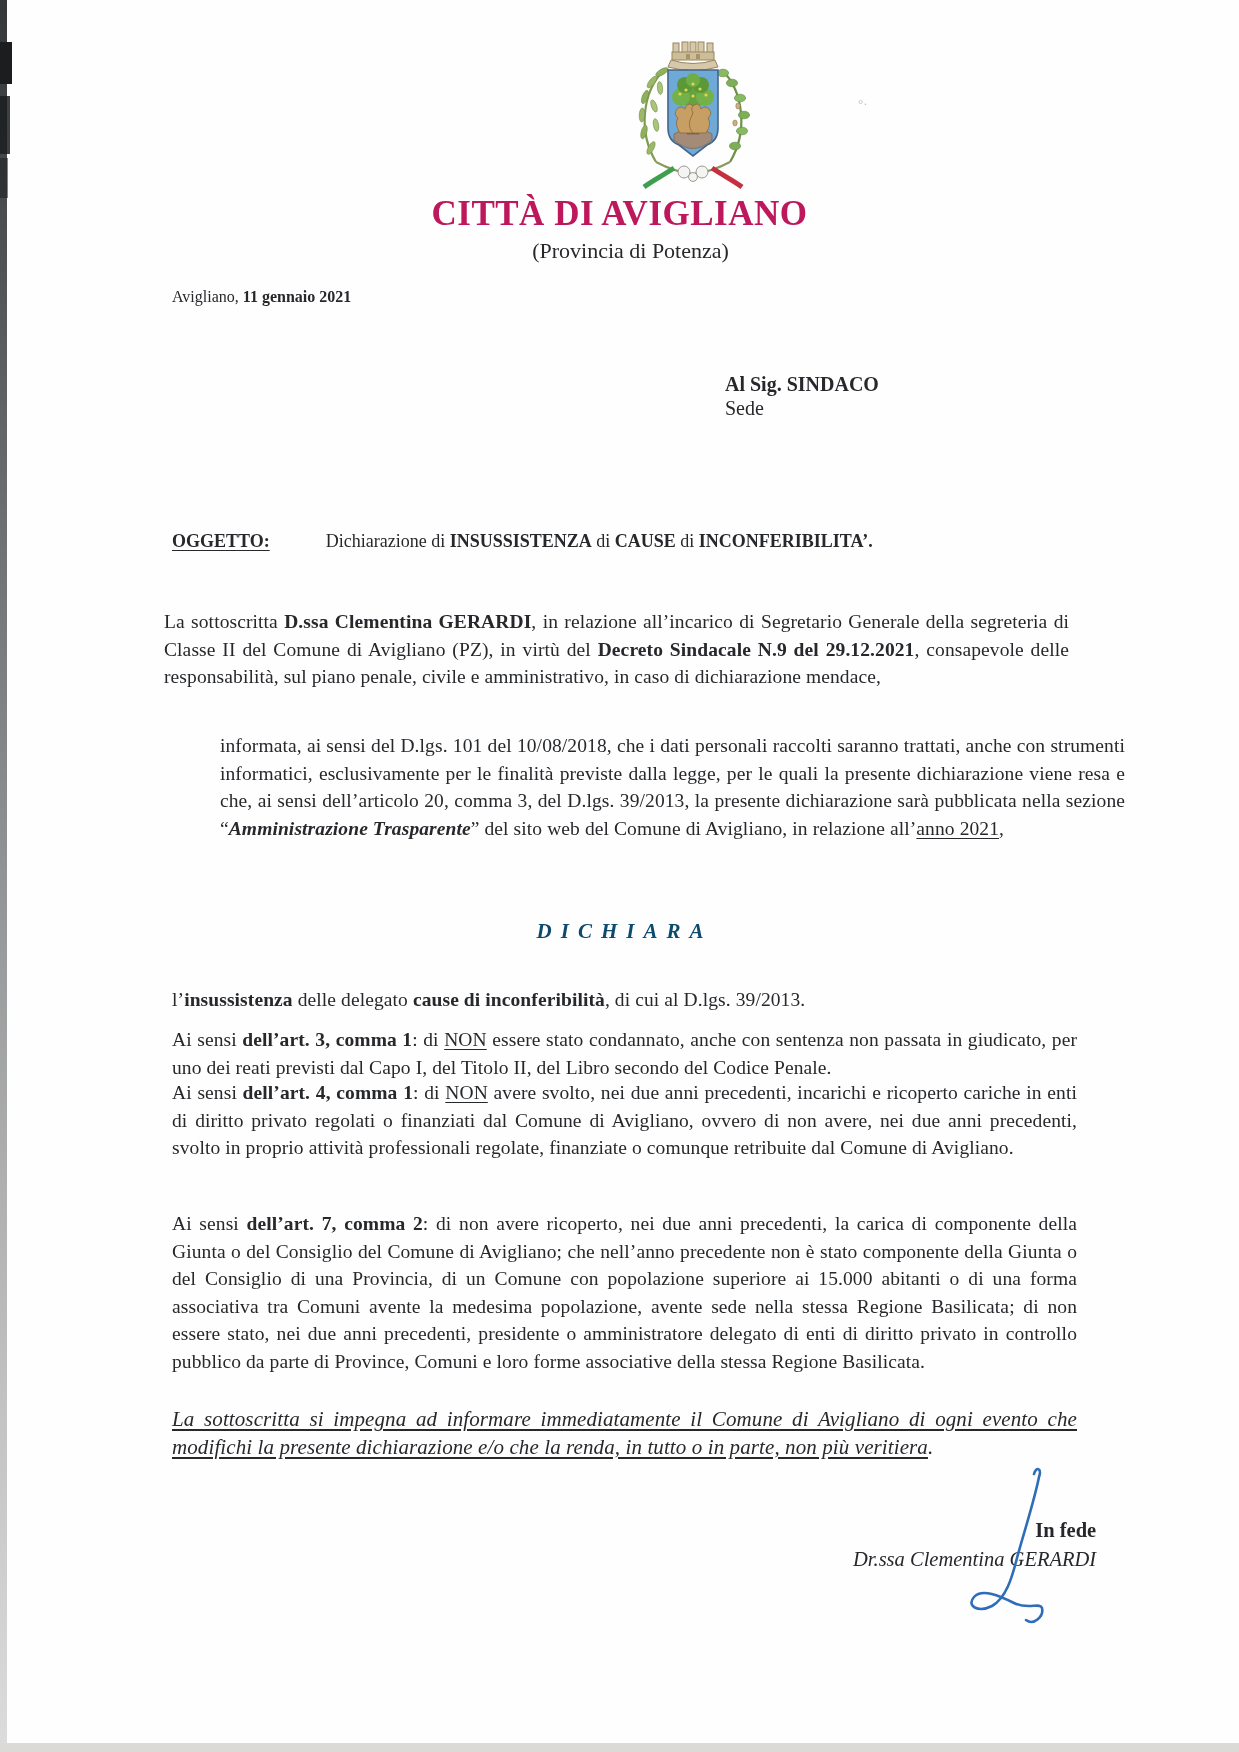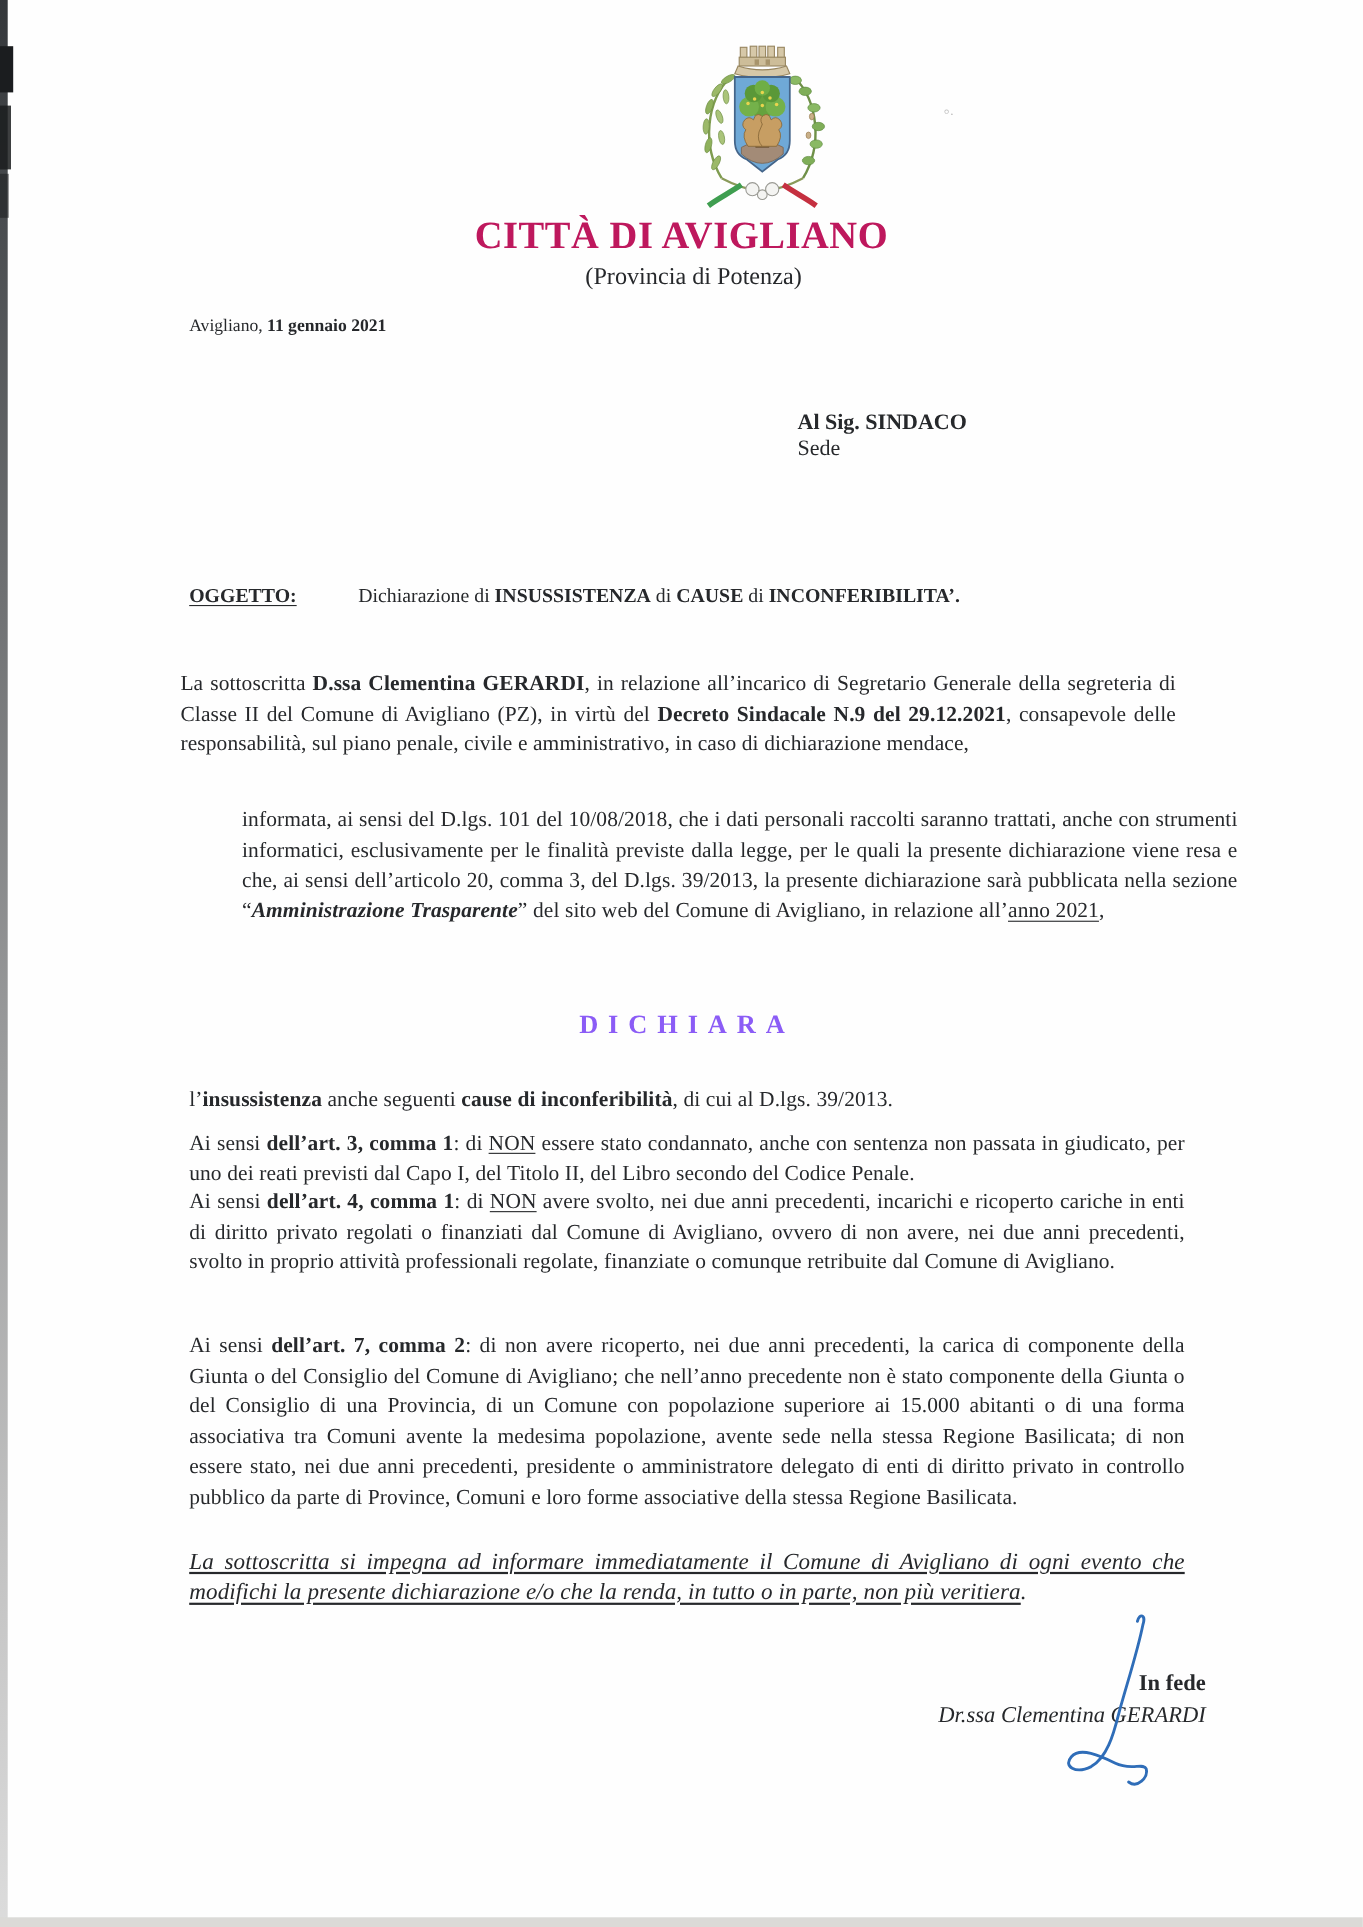--- a/index.html
+++ b/index.html
@@ -26,21 +26,21 @@
     left:0;top:238px;width:1239px;text-align:center;font-size:22px;color:#26282b;margin-left:11px;
   }
   #dateline{left:172px;top:288px;font-size:16px;}
   #recipient{left:725px;top:372px;font-size:20px;line-height:24px;}
   #subject-line{left:172px;top:531px;width:905px;font-size:18px;}
   .gap{display:inline-block;width:56px;}
   #para-intro{left:164px;top:608px;width:905px;}
   #para-privacy{left:188px;top:732px;width:905px;margin-left:32px;}
   #declare-heading{
     left:172px;top:919px;width:905px;text-align:center;
-    font-size:24px;font-weight:bold;letter-spacing:9px;color:#8b5cf6;
+    font-size:21px;font-weight:bold;letter-spacing:9px;color:#0c4a6e;font-style:italic;
   }
   #para-declare{left:172px;top:986px;width:905px;}
   #para-art3{left:172px;top:1026px;width:905px;}
   #para-art4{left:172px;top:1060px;width:905px;margin-top:19px;}
   #para-art7{left:172px;top:1210px;width:905px;}
   #para-commitment{left:172px;top:1406px;width:905px;font-size:21px;}
   #signature-block{left:853px;top:1516px;font-size:20.5px;line-height:29px;}
   #signature-closing{font-weight:bold;margin-left:22px;text-align:right;}
   #signature-name{font-style:italic;}
   
@@ -141,21 +141,21 @@
 
 <div class="abs" id="subject-line">
   <span class="b u">OGGETTO:</span><span class="gap"></span><span><span>Dichiarazione di </span><span class="b">INSUSSISTENZA</span><span> di </span><span class="b">CAUSE</span><span> di </span><span class="b">INCONFERIBILITA’.</span></span>
 </div>
 
 <div class="abs body-text" id="para-intro"><span>La sottoscritta </span><span class="b">D.ssa Clementina GERARDI</span><span>, in relazione all’incarico di Segretario Generale della segreteria di Classe II del Comune di Avigliano (PZ), in virtù del </span><span class="b">Decreto Sindacale N.9 del 29.12.2021</span><span>, consapevole delle responsabilità, sul piano penale, civile e amministrativo, in caso di dichiarazione mendace,</span></div>
 <div class="abs body-text" id="para-privacy"><span>informata, ai sensi del D.lgs. 101 del 10/08/2018, che i dati personali raccolti saranno trattati, anche con strumenti informatici, esclusivamente per le finalità previste dalla legge, per le quali la presente dichiarazione viene resa e che, ai sensi dell’articolo 20, comma 3, del D.lgs. 39/2013, la presente dichiarazione sarà pubblicata nella sezione “</span><span class="b i">Amministrazione Trasparente</span><span>” del sito web del Comune di Avigliano, in relazione all’</span><span class="u">anno 2021</span><span>,</span></div>
 
 <div class="abs" id="declare-heading">DICHIARA</div>
 
-<div class="abs body-text single" id="para-declare"><span>l’</span><span class="b">insussistenza</span><span> anche seguenti </span><span class="b">cause di inconferibilità</span><span>, di cui al D.lgs. 39/2013.</span></div>
+<div class="abs body-text single" id="para-declare"><span>l’</span><span class="b">insussistenza</span><span> delle delegato </span><span class="b">cause di inconferibilità</span><span>, di cui al D.lgs. 39/2013.</span></div>
 <div class="abs body-text" id="para-art3"><span>Ai sensi </span><span class="b">dell’art. 3, comma 1</span><span>: di </span><span class="u">NON</span><span> essere stato condannato, anche con sentenza non passata in giudicato, per uno dei reati previsti dal Capo I, del Titolo II, del Libro secondo del Codice Penale.</span></div>
 <div class="abs body-text" id="para-art4"><span>Ai sensi </span><span class="b">dell’art. 4, comma 1</span><span>: di </span><span class="u">NON</span><span> avere svolto, nei due anni precedenti, incarichi e ricoperto cariche in enti di diritto privato regolati o finanziati dal Comune di Avigliano, ovvero di non avere, nei due anni precedenti, svolto in proprio attività professionali regolate, finanziate o comunque retribuite dal Comune di Avigliano.</span></div>
 <div class="abs body-text" id="para-art7"><span>Ai sensi </span><span class="b">dell’art. 7, comma 2</span><span>: di non avere ricoperto, nei due anni precedenti, la carica di componente della Giunta o del Consiglio del Comune di Avigliano; che nell’anno precedente non è stato componente della Giunta o del Consiglio di una Provincia, di un Comune con popolazione superiore ai 15.000 abitanti o di una forma associativa tra Comuni avente la medesima popolazione, avente sede nella stessa Regione Basilicata; di non essere stato, nei due anni precedenti, presidente o amministratore delegato di enti di diritto privato in controllo pubblico da parte di Province, Comuni e loro forme associative della stessa Regione Basilicata.</span></div>
 <div class="abs body-text" id="para-commitment"><span class="i u">La sottoscritta si impegna ad informare immediatamente il Comune di Avigliano di ogni evento che modifichi la presente dichiarazione e/o che la renda, in tutto o in parte, non più veritiera</span><span class="i">.</span></div>
 
 <div class="abs" id="signature-block">
   <div id="signature-closing">In fede</div>
   <div id="signature-name">Dr.ssa Clementina GERARDI</div>
 </div>
 

